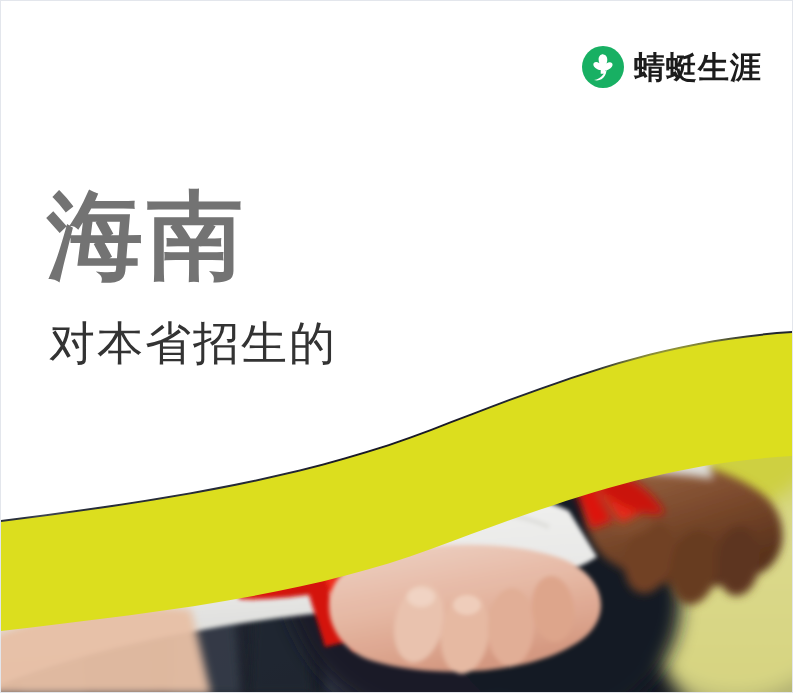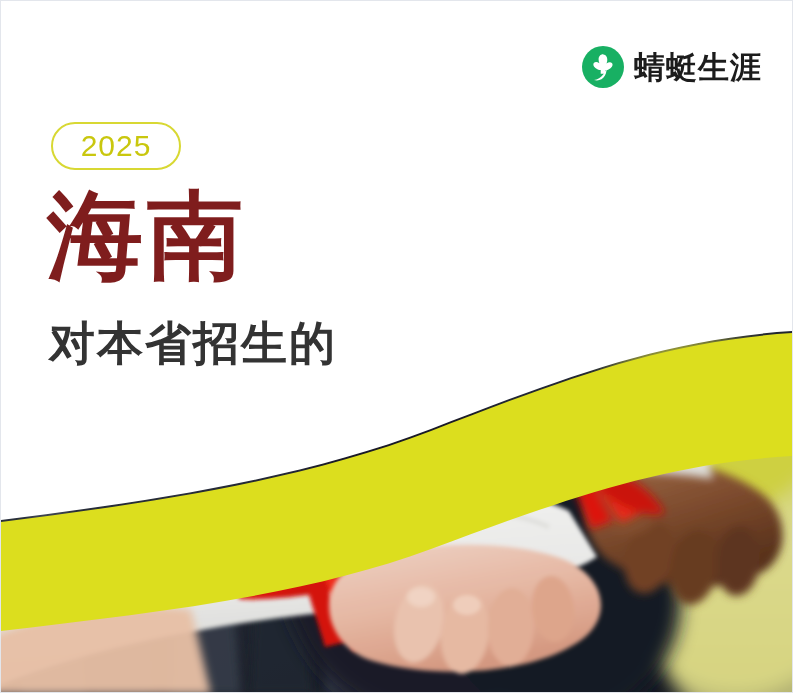--- a/index.html
+++ b/index.html
@@ -64,34 +64,34 @@
     letter-spacing:1px;
     line-height:1;
   }
 
   
   #province-title{
     position:absolute;
     left:46px;top:184px;
     font-size:96px;
     font-weight:700;
-    color:#7f1d1d;
+    color:#737373;
     letter-spacing:4px;
     line-height:1.06;
     white-space:nowrap;
     z-index:6;
   }
   #subtitle{
     position:absolute;
     left:48px;top:313px;
     z-index:6;
   }
   #subtitle div{
     font-size:46px;
-    font-weight:700;
+    font-weight:400;
     color:#333333;
     letter-spacing:2px;
     line-height:1.28;
     white-space:nowrap;
     text-align:center;
   }
 </style>
 </head>
 <body>
 
@@ -272,23 +272,20 @@
                  -.5-1-.8-2.3-.8-3.7 0-3 1.8-5.2 4.4-5.2z" fill="#ffffff"></path>
         <path d="M13 35c3.5-.4 7-2.6 9.4-5.8 2.2-2.9 3.2-6 3.2-6
                  s.2 4.1-1.8 7.6C21.6 34.5 17.5 36.4 13 35z" fill="#ffffff"></path>
       </svg>
       <span class="brand-name">蜻蜓生涯</span>
     </div>
 
 
   </div>
 
-  <div id="year-badge">
-    <span>2025</span>
-  </div>
 
   <div id="province-title">海南</div>
 
   <div id="subtitle">
     <div>对本省招生的</div>
   </div>
 
 </div>
 
 </body></html>

